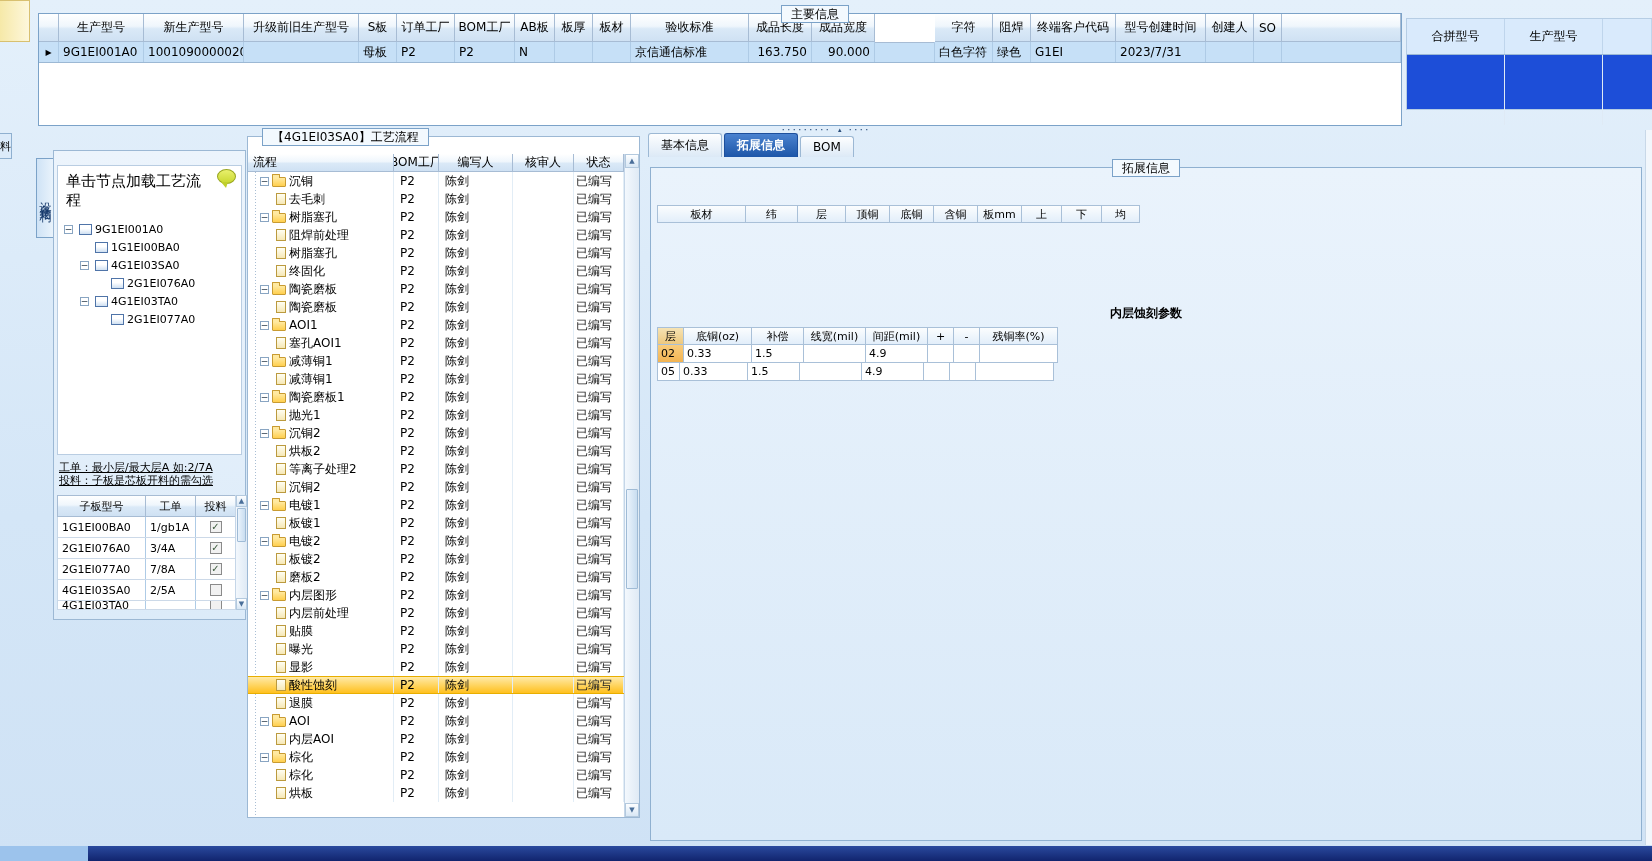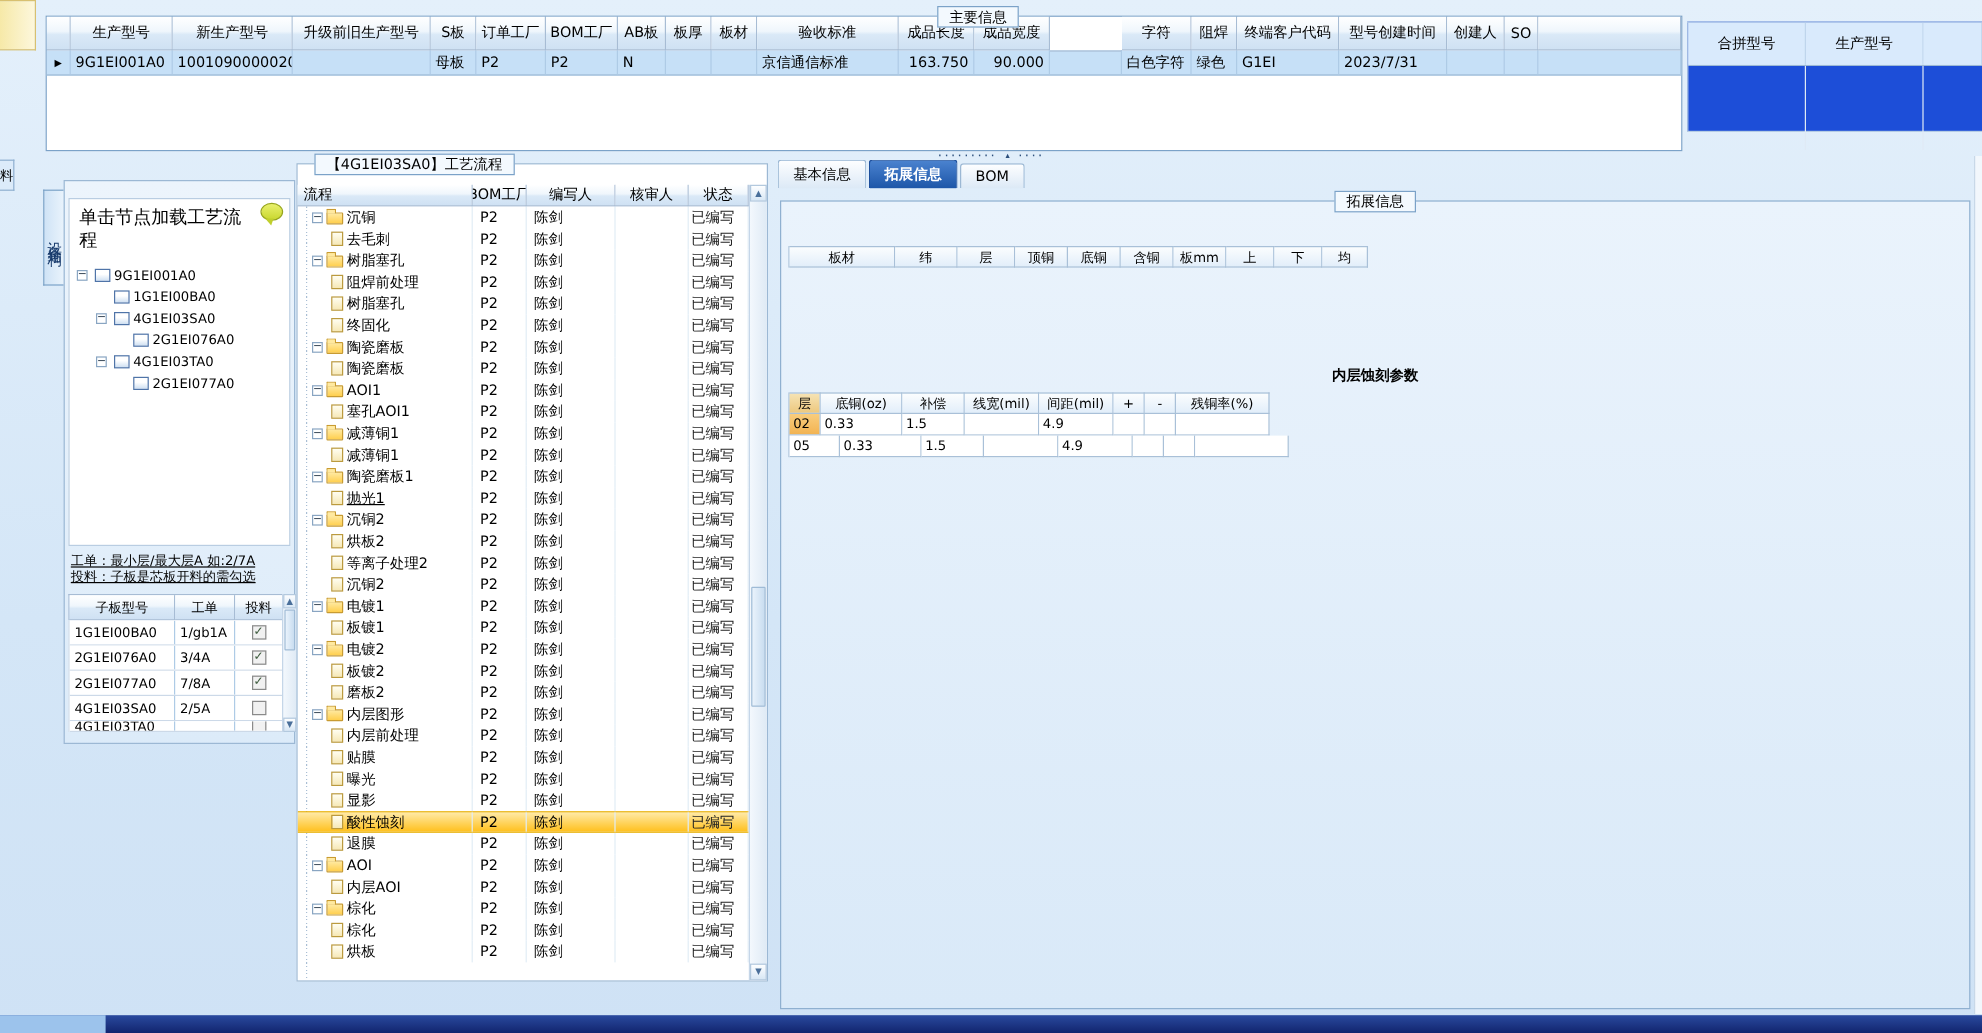--- a/index.html
+++ b/index.html
@@ -372,21 +372,21 @@
           <span class="exp">−</span>
           <span class="folder"></span>
           <span>陶瓷磨板1</span>
         </div>
         <div class="pbom">P2</div>
         <div class="pwriter">陈剑</div>
         <div class="prev"></div>
         <div class="pstat">已编写</div>
       </div>
       <div class="prow">
-        <div class="pname" style="padding-left: 28px; text-decoration: underline;">
+        <div class="pname" style="padding-left: 28px;">
           <span class="fileic"></span>
           <span>抛光1</span>
         </div>
         <div class="pbom">P2</div>
         <div class="pwriter">陈剑</div>
         <div class="prev"></div>
         <div class="pstat">已编写</div>
       </div>
       <div class="prow">
         <div class="pname" style="padding-left: 12px;">
@@ -649,21 +649,21 @@
           <div class="ecell" style="width: 26px; background: linear-gradient(rgb(249, 205, 125), rgb(242, 179, 82));">02</div>
           <div class="ecell" style="width: 68px;">0.33</div>
           <div class="ecell" style="width: 52px;">1.5</div>
           <div class="ecell" style="width: 62px;"></div>
           <div class="ecell" style="width: 62px;">4.9</div>
           <div class="ecell" style="width: 26px;"></div>
           <div class="ecell" style="width: 26px;"></div>
           <div class="ecell" style="width: 78px;"></div>
         </div>
         <div style="display: flex;">
-          <div class="ecell" style="width: 42px;">05</div>
+          <div class="ecell" style="width: 22px;">05</div>
           <div class="ecell" style="width: 68px;">0.33</div>
           <div class="ecell" style="width: 52px;">1.5</div>
           <div class="ecell" style="width: 62px;"></div>
           <div class="ecell" style="width: 62px;">4.9</div>
           <div class="ecell" style="width: 26px;"></div>
           <div class="ecell" style="width: 26px;"></div>
           <div class="ecell" style="width: 78px;"></div>
         </div>
       </div>
   </div>

